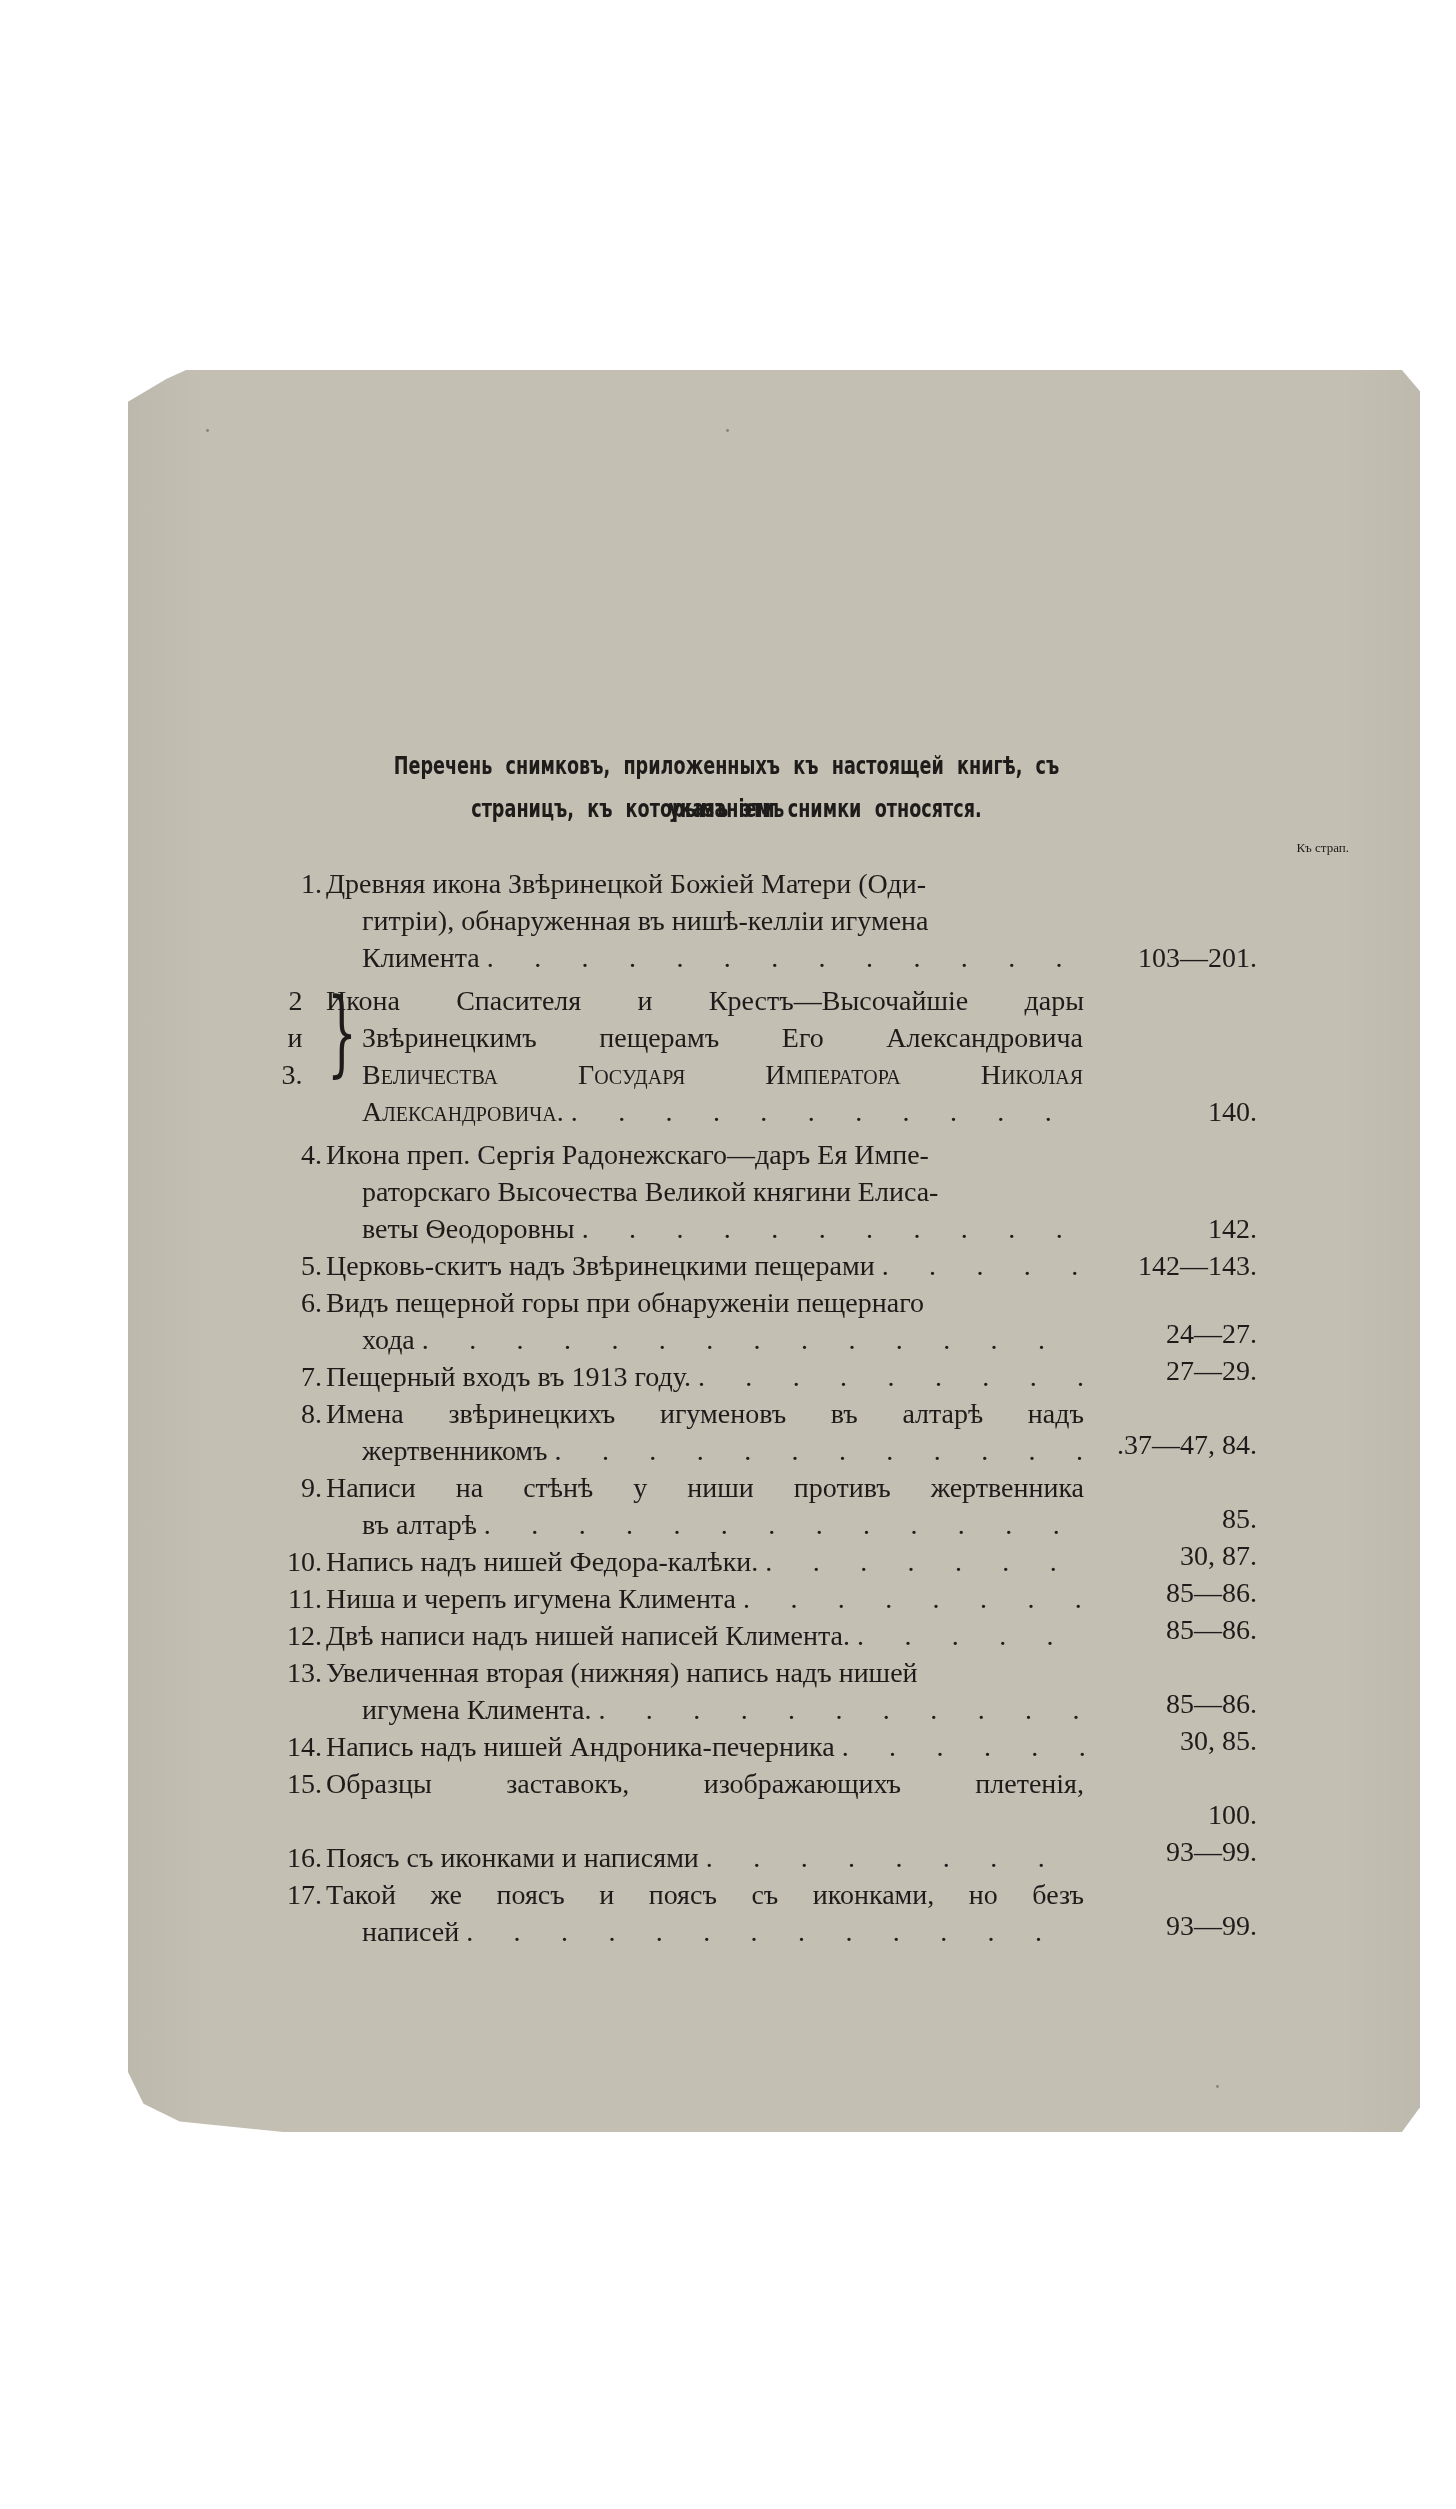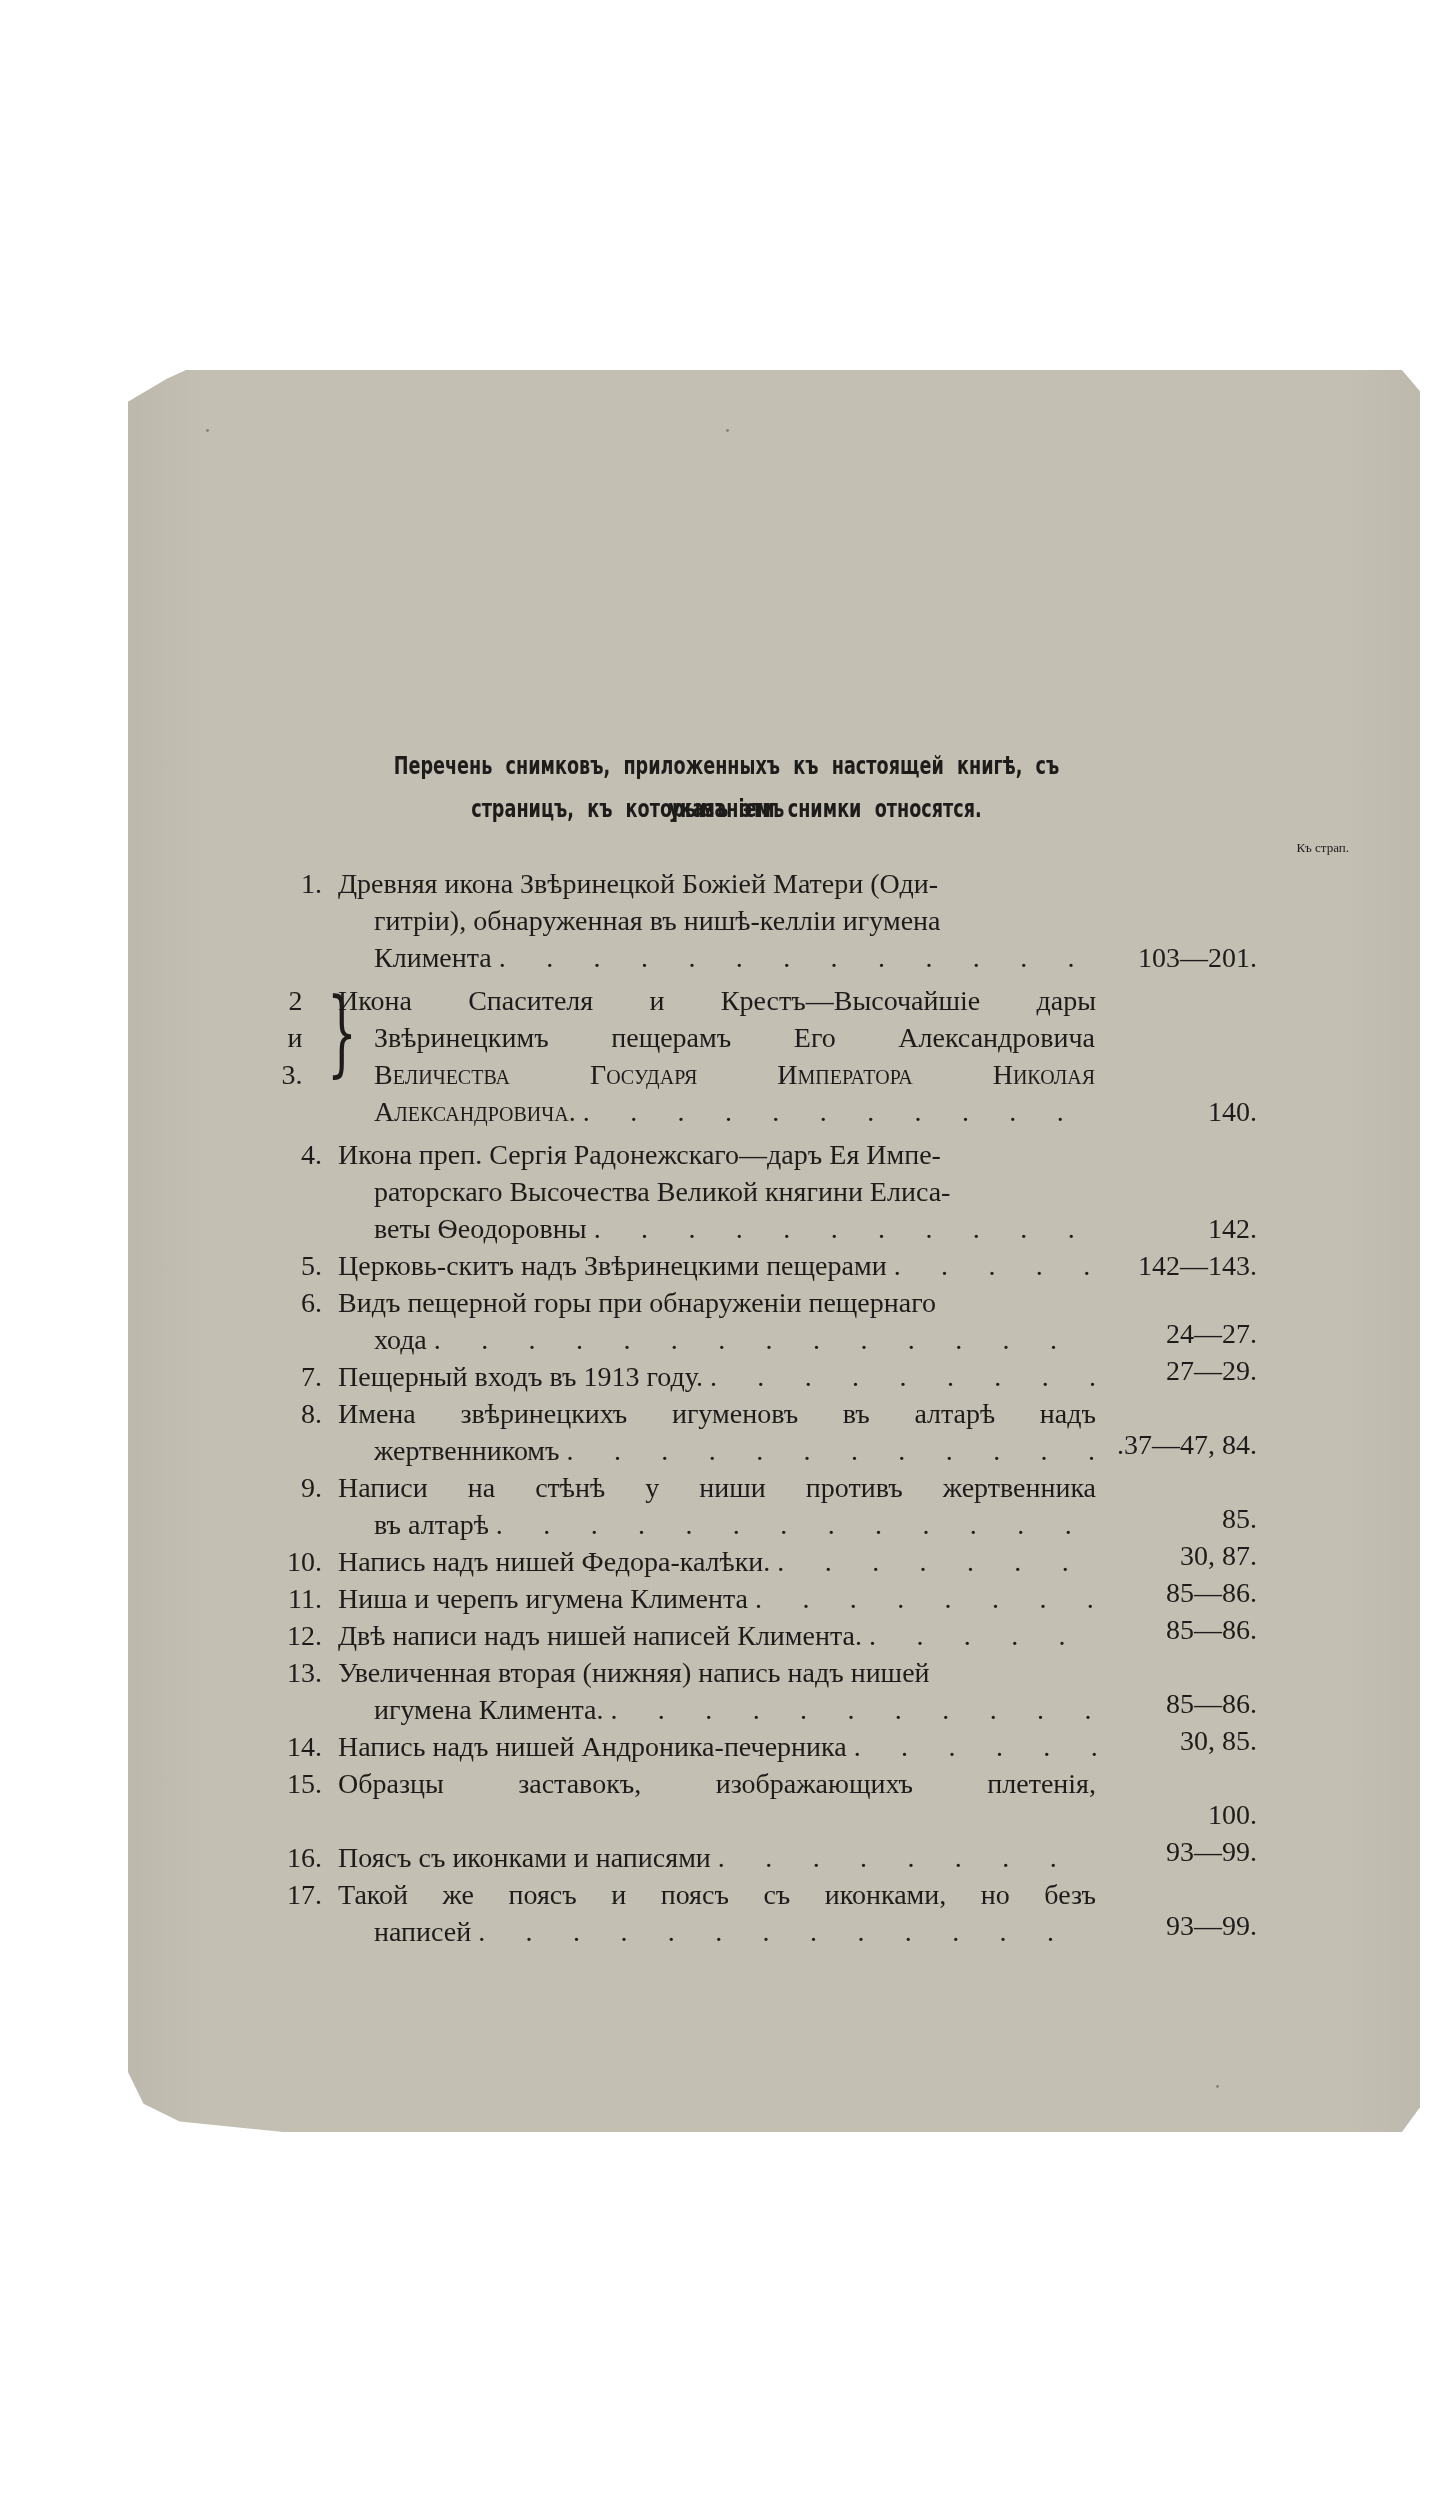--- a/index.html
+++ b/index.html
@@ -55,21 +55,20 @@
     }
     .num {
       position: absolute;
       left: 0; width: 45px;
       text-align: right;
     }
     .txt {
       position: absolute;
       left: 49px;
       width: 758px;
-      margin-left: 12px;
     }
     .txt.cont { left: 85px; width: 721px; }
     .txt.justify { text-align: justify; text-align-last: justify; }
     .leader {
       display: inline-block;
       letter-spacing: 16.7px;
     }
     .pg {
       position: absolute;
       right: 0; width: 167px;

